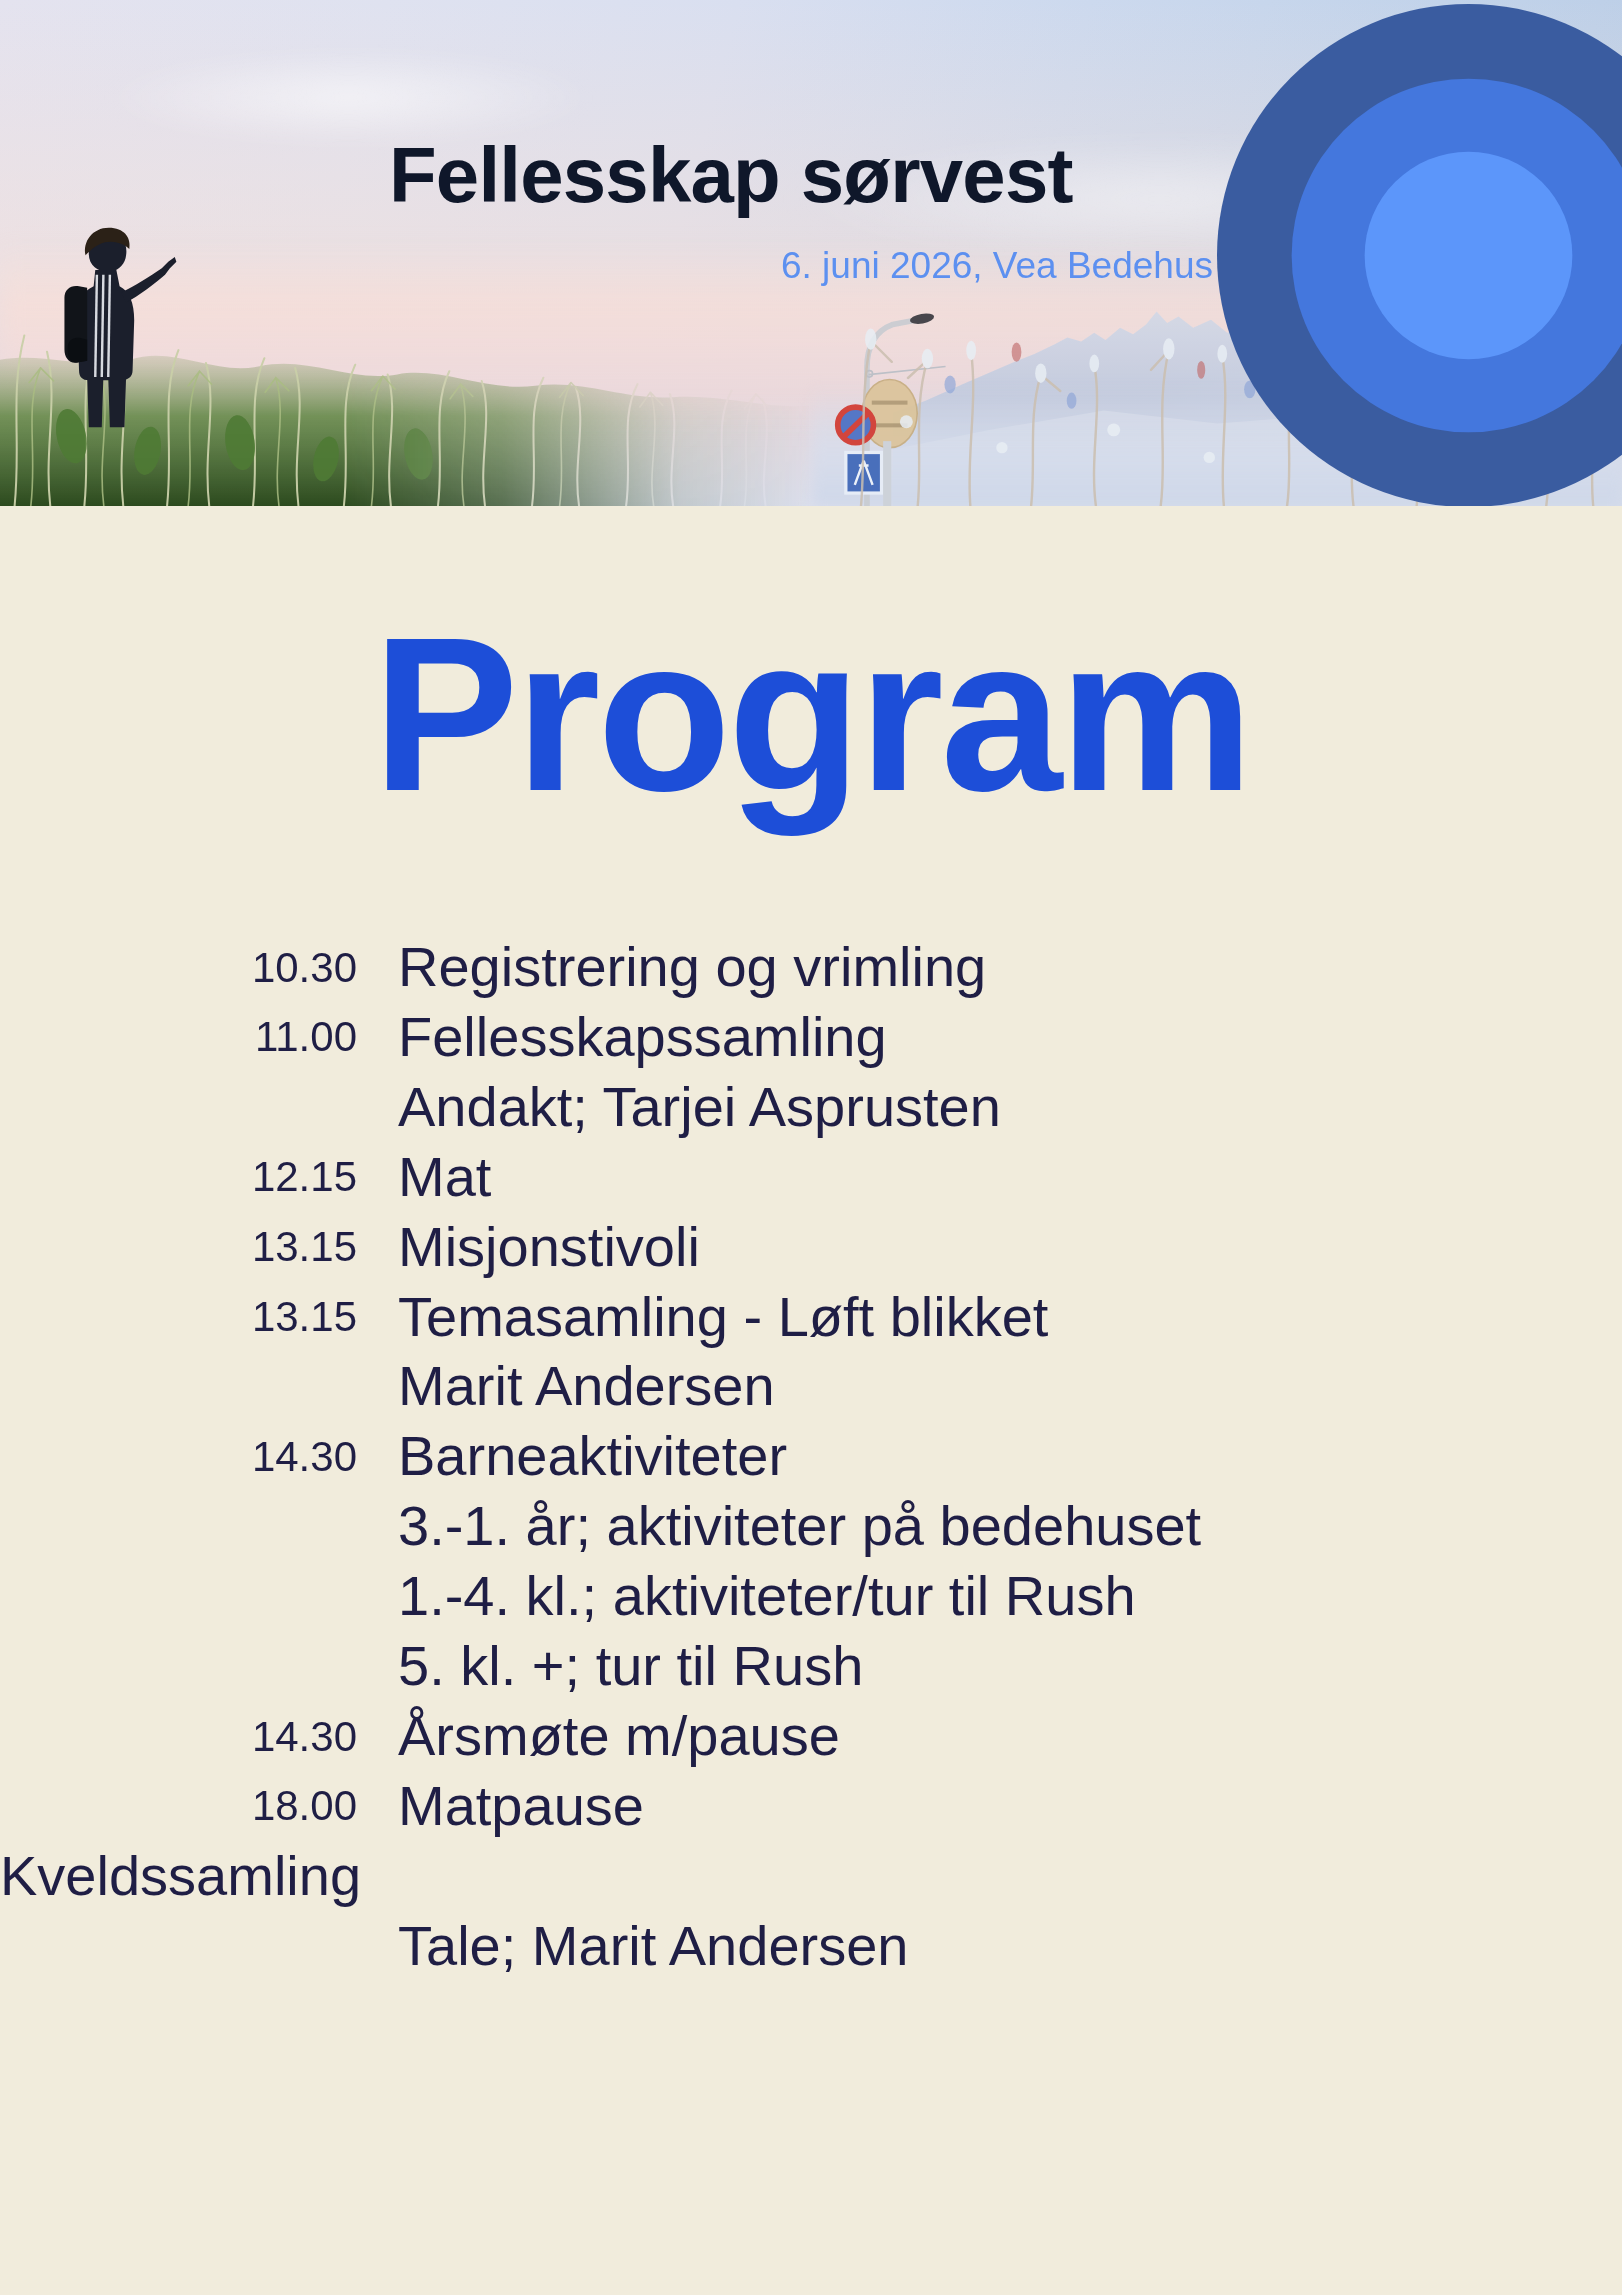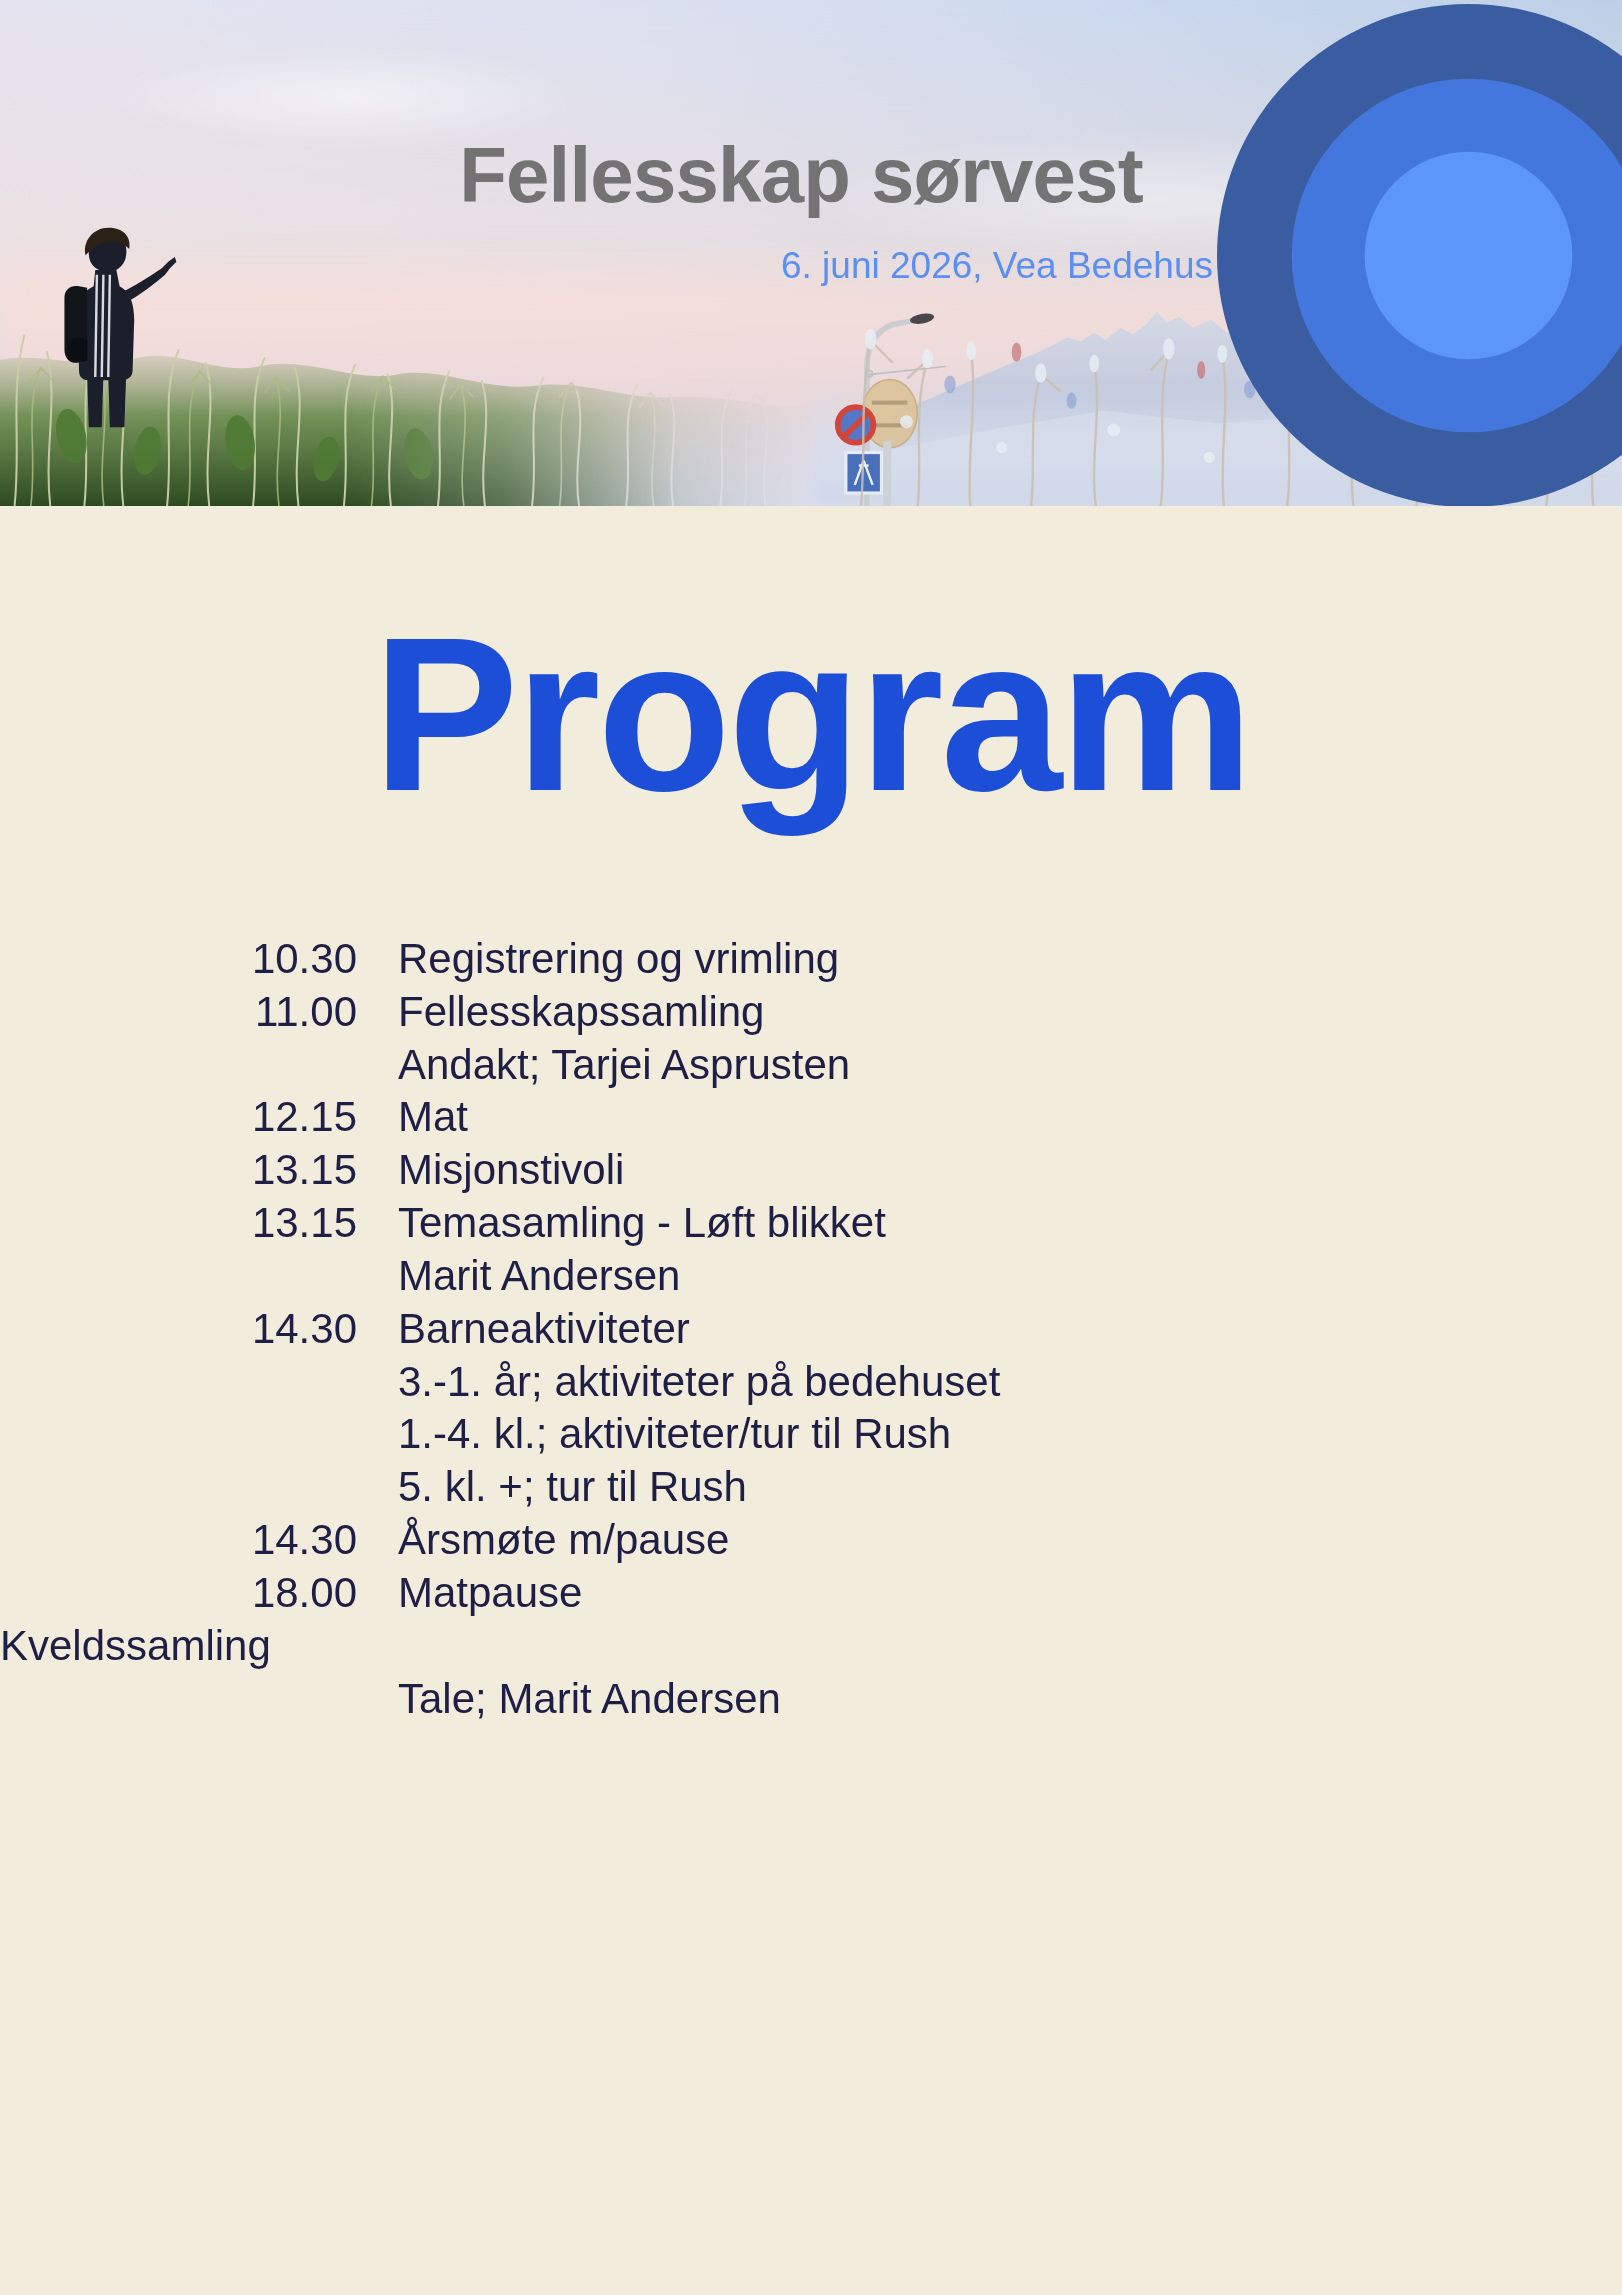--- a/index.html
+++ b/index.html
@@ -131,22 +131,21 @@
     top: 4px;
     width: 503px;
     height: 503px;
   }
 
   .hero-title {
     position: absolute;
     left: 389px;
     top: 136px;
     width: 824px;
-    text-align: center;
-    color: #737373;
+    color: #0f172a;
     font-size: 78px;
     font-weight: 700;
     letter-spacing: -0.8px;
     line-height: 1.0;
     white-space: nowrap;
   }
   .hero-sub {
     position: absolute;
     left: 389px;
     top: 247px;
@@ -192,21 +191,21 @@
     box-sizing: border-box;
     color: #1F1E45;
     font-size: 42px;
     font-weight: 400;
     line-height: 1.22;
     white-space: nowrap;
   }
   .desc {
     flex: 1 1 auto;
     color: #1F1E45;
-    font-size: 42px;
+    font-size: 56px;
     font-weight: 400;
     line-height: 1.22;
     white-space: nowrap;
   }
   .row.sub .time { visibility: hidden; }
 </style>
 </head>
 <body>
 
 <div class="poster">

